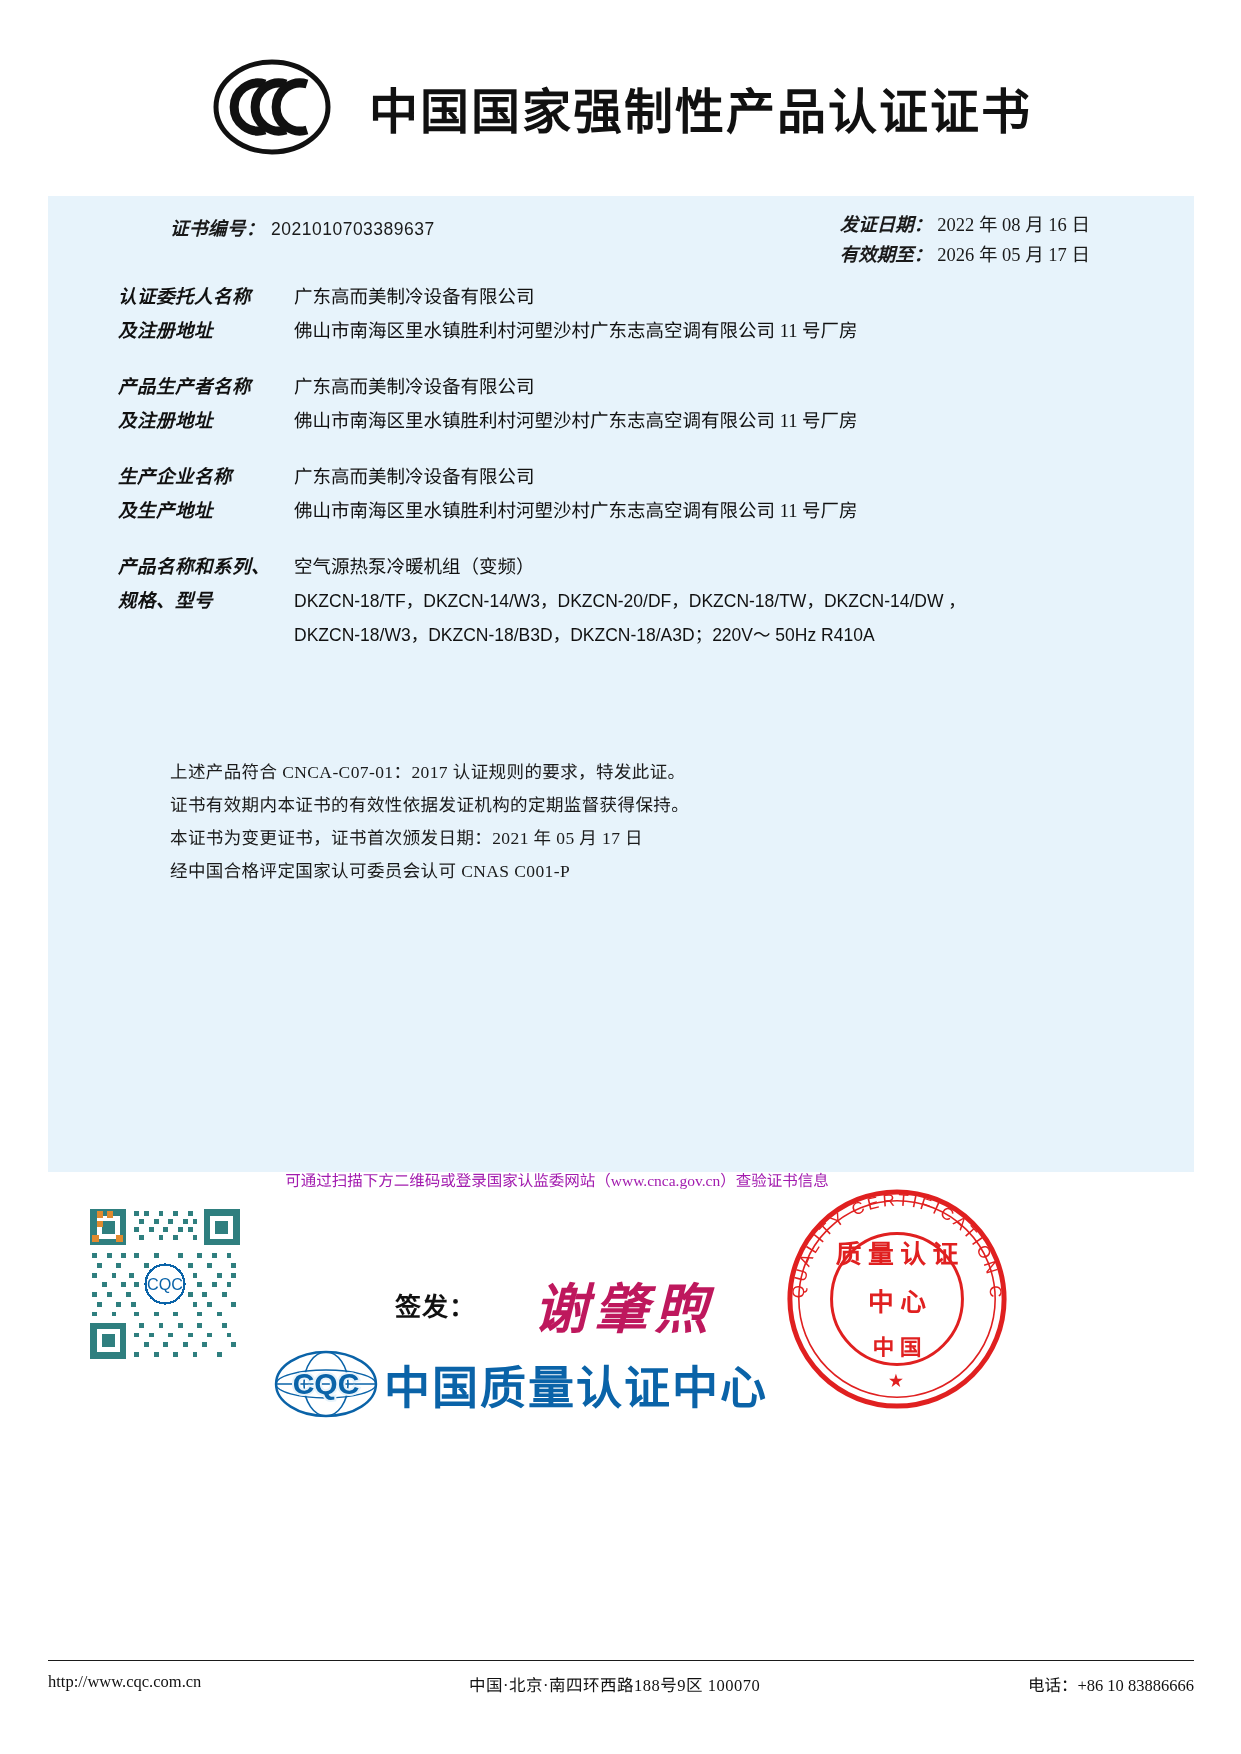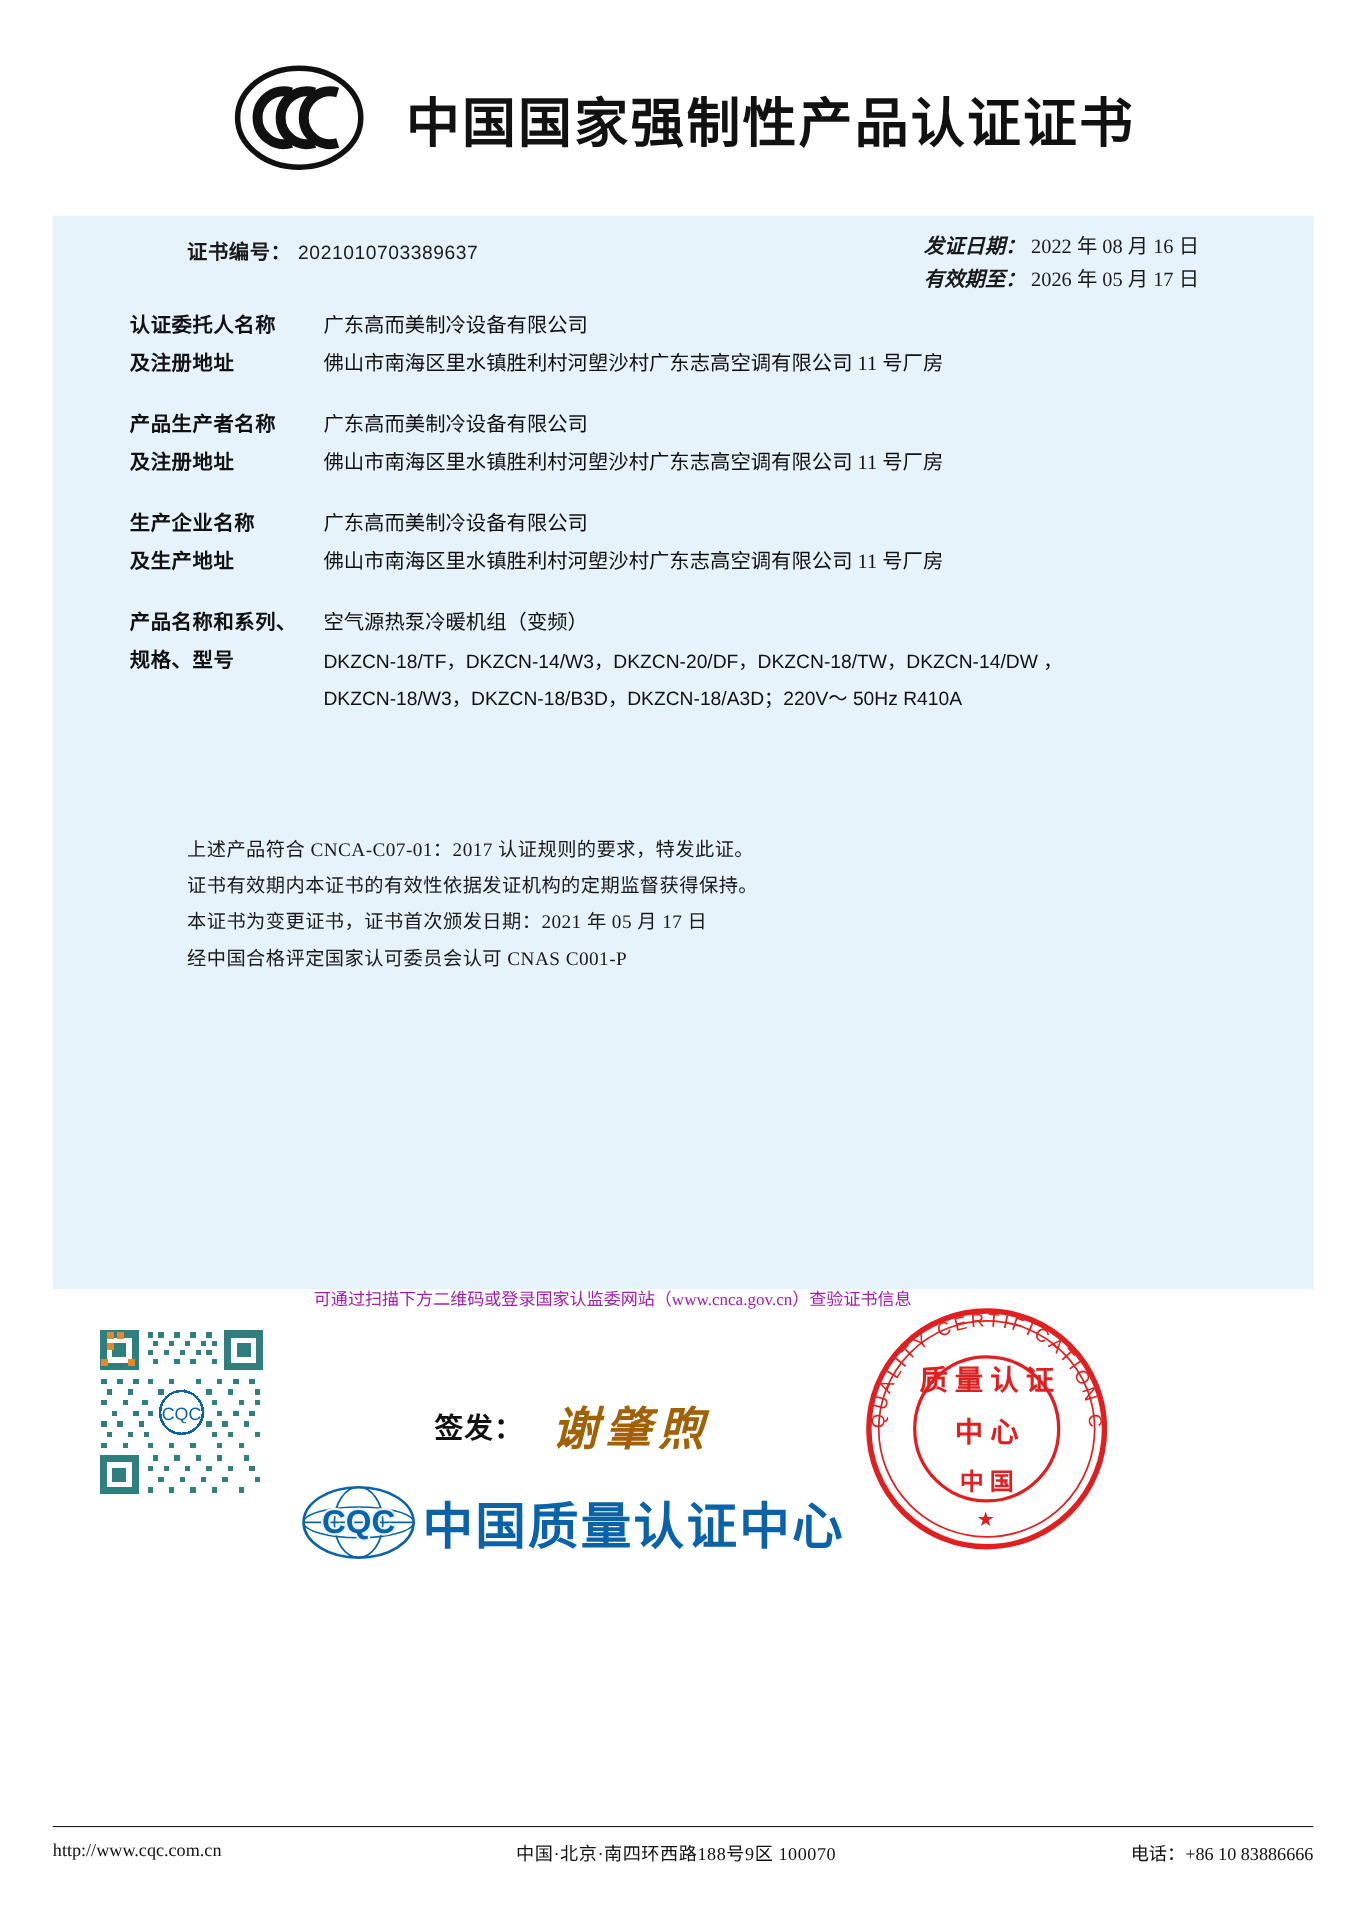--- a/index.html
+++ b/index.html
@@ -55,20 +55,21 @@
   .cert-no-row {
     position: absolute;
     top: 18px;
     left: 122px;
     font-size: 18.5px;
     color: #1a1a1a;
     letter-spacing: 0.5px;
   }
   .cert-no-row .lbl {
     font-weight: bold;
+    font-style: italic;
     margin-right: 6px;
     font-family: "Liberation Serif", serif;
   }
   .dates {
     position: absolute;
     top: 14px;
     right: 104px;
     text-align: left;
     font-size: 18.5px;
     line-height: 30px;
@@ -93,21 +94,21 @@
   }
   .field .label {
     width: 176px;
     flex: none;
     font-weight: bold;
     font-size: 18.5px;
     line-height: 34px;
     color: #111;
     letter-spacing: 0.5px;
   }
-  .field .label div { white-space: nowrap; }
+  .field .label div { white-space: nowrap; font-style: italic; }
   .field .value {
     flex: 1;
     font-size: 18.5px;
     line-height: 34px;
     color: #111;
   }
   .field .value div { white-space: nowrap; }
   .mono-val {
     font-family: "Liberation Sans", "DejaVu Sans", sans-serif;
     font-size: 17.5px;
@@ -157,26 +158,27 @@
     align-items: center;
   }
   .sign-label {
     font-size: 26px;
     font-weight: bold;
     color: #111;
     margin-right: 26px;
     letter-spacing: 1px;
   }
   .sign-name {
-    font-size: 42px;
-    color: #a16207;
+    font-size: 54px;
+    color: #be185d;
     font-family: "Liberation Serif", serif;
     font-weight: bold;
     font-style: italic;
     letter-spacing: 6px;
+    margin-left: 32px;
   }
 
   .cqc-logo-row {
     position: absolute;
     top: 1348px;
     left: 272px;
     display: flex;
     align-items: center;
   }
   .cqc-name {

